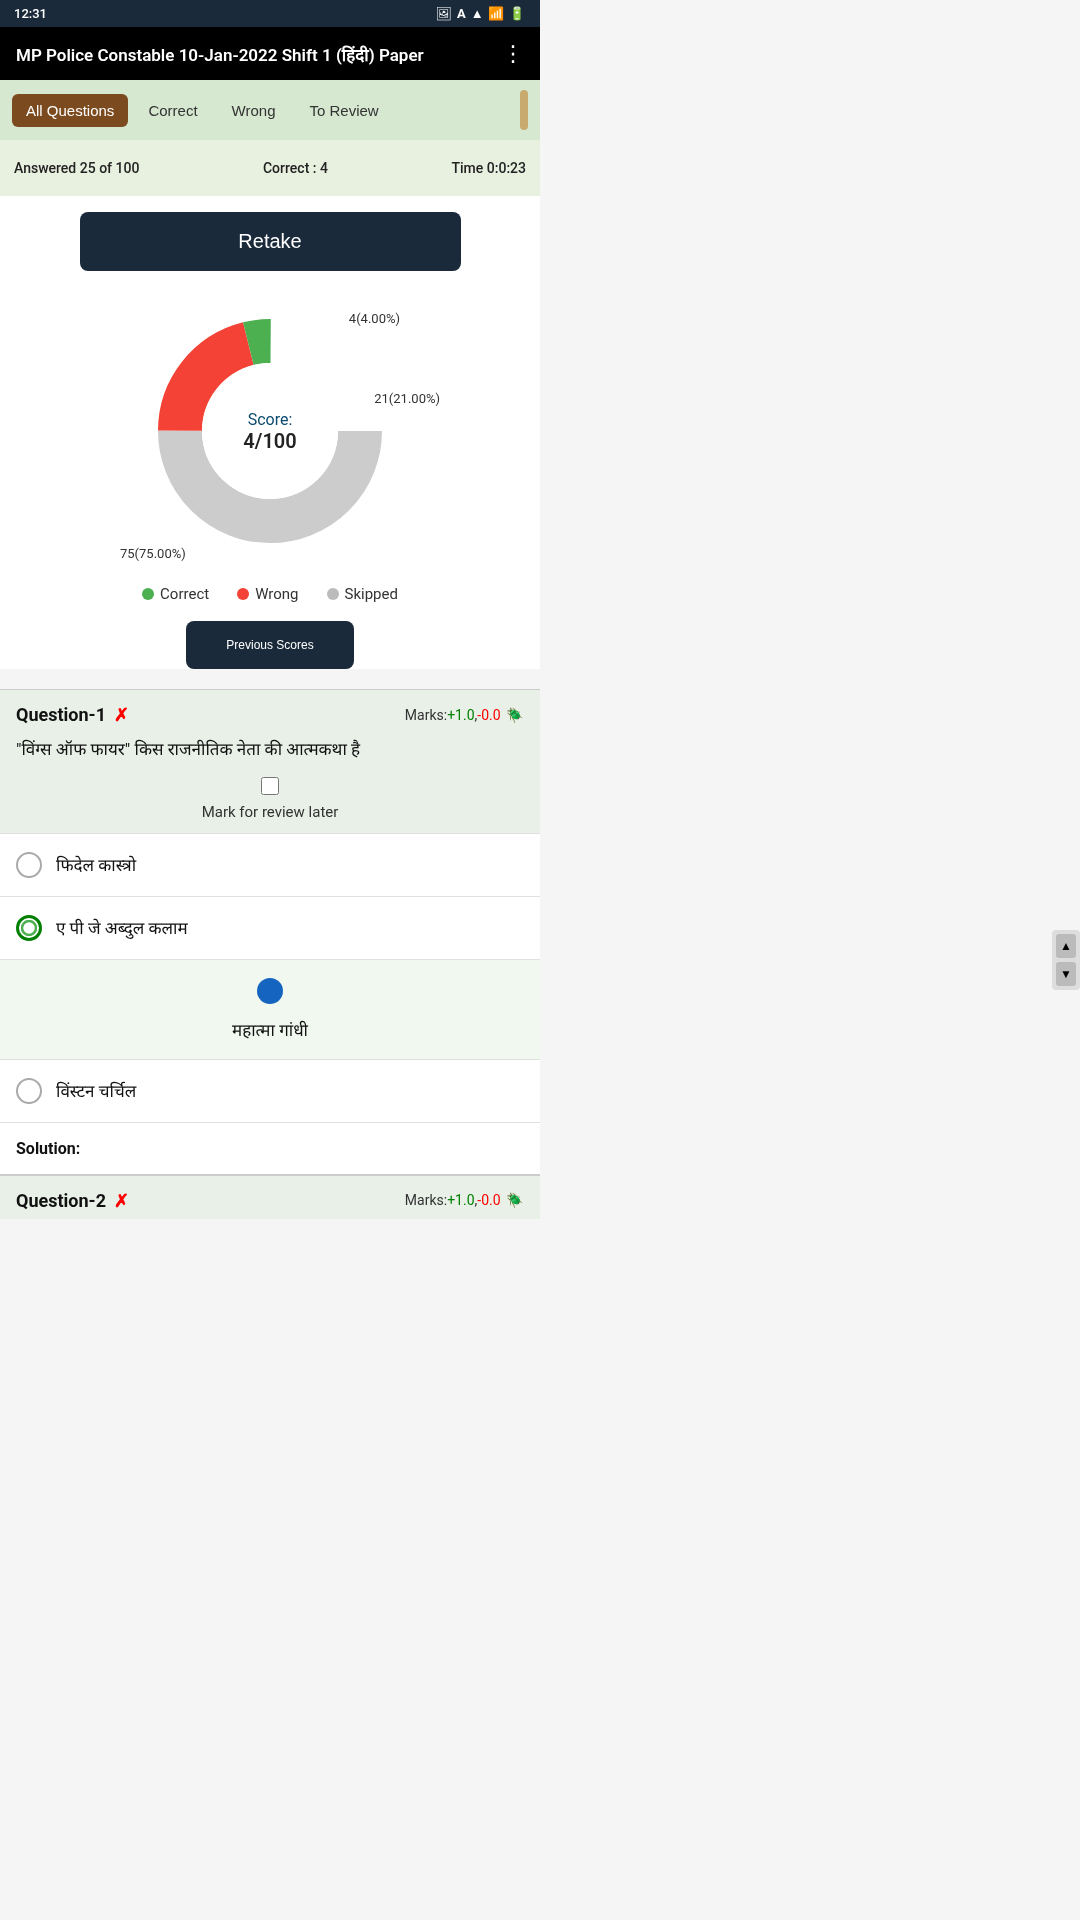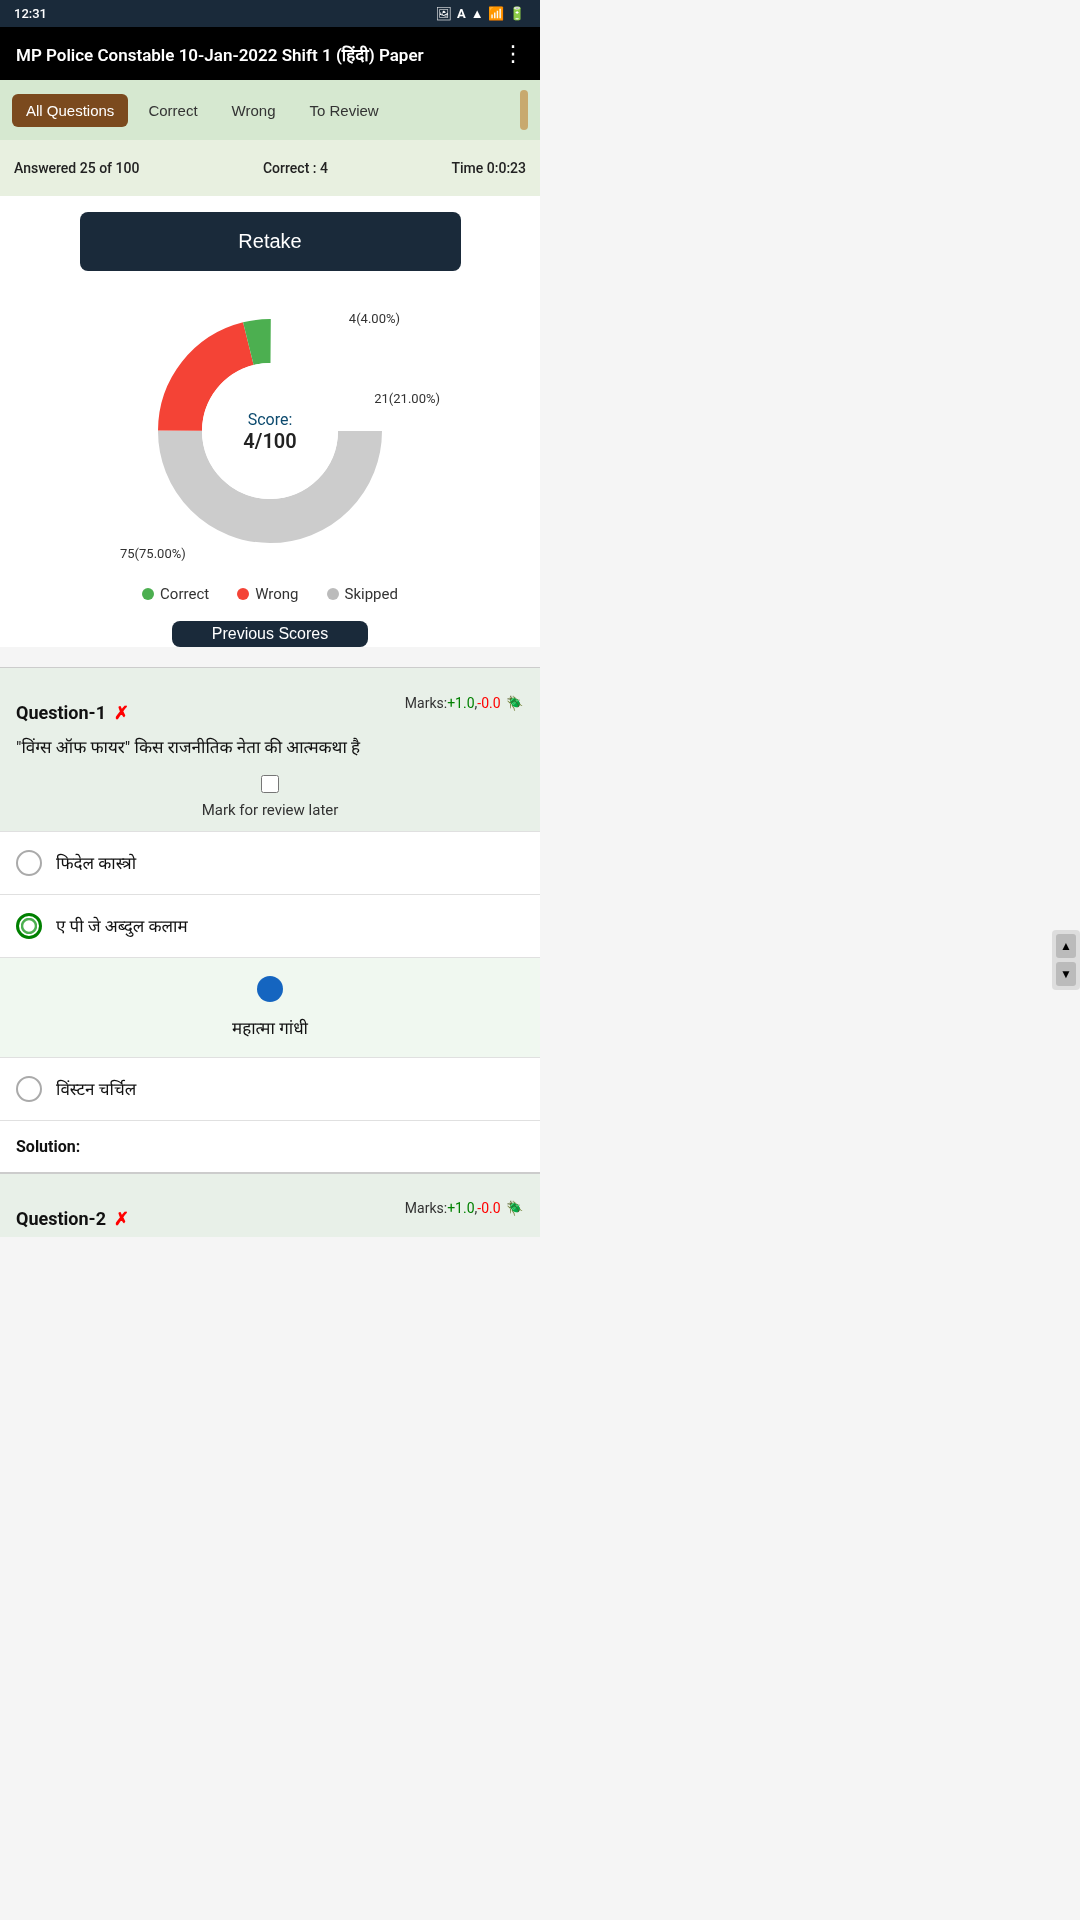--- a/index.html
+++ b/index.html
@@ -191,23 +191,23 @@
       border-radius: 50%;
     }
 
     
     .prev-scores-btn {
       display: block;
       width: fit-content;
       margin: 0 auto 20px;
       background: #1a2a3a;
       color: white;
-      font-size: 16px;
+      font-size: 12px;
       font-weight: 500;
-      padding: 4px 40px;
+      padding: 17px 40px;
       border: none;
       border-radius: 8px;
       cursor: pointer;
     }
 
     
     .question-section {
       background: #e8f0e8;
       border-top: 1px solid #ccc;
     }
@@ -218,21 +218,20 @@
       align-items: center;
       padding: 14px 16px 8px;
     }
     .question-number {
       font-size: 18px;
       font-weight: 700;
       color: #111;
       display: flex;
       align-items: center;
       gap: 8px;
-      margin-top: 20px;
     }
     .wrong-icon { color: red; font-size: 18px; }
     .marks-text {
       font-size: 14px;
       color: #333;
       display: flex;
       align-items: center;
       gap: 6px;
     }
     .marks-plus { color: green; }

